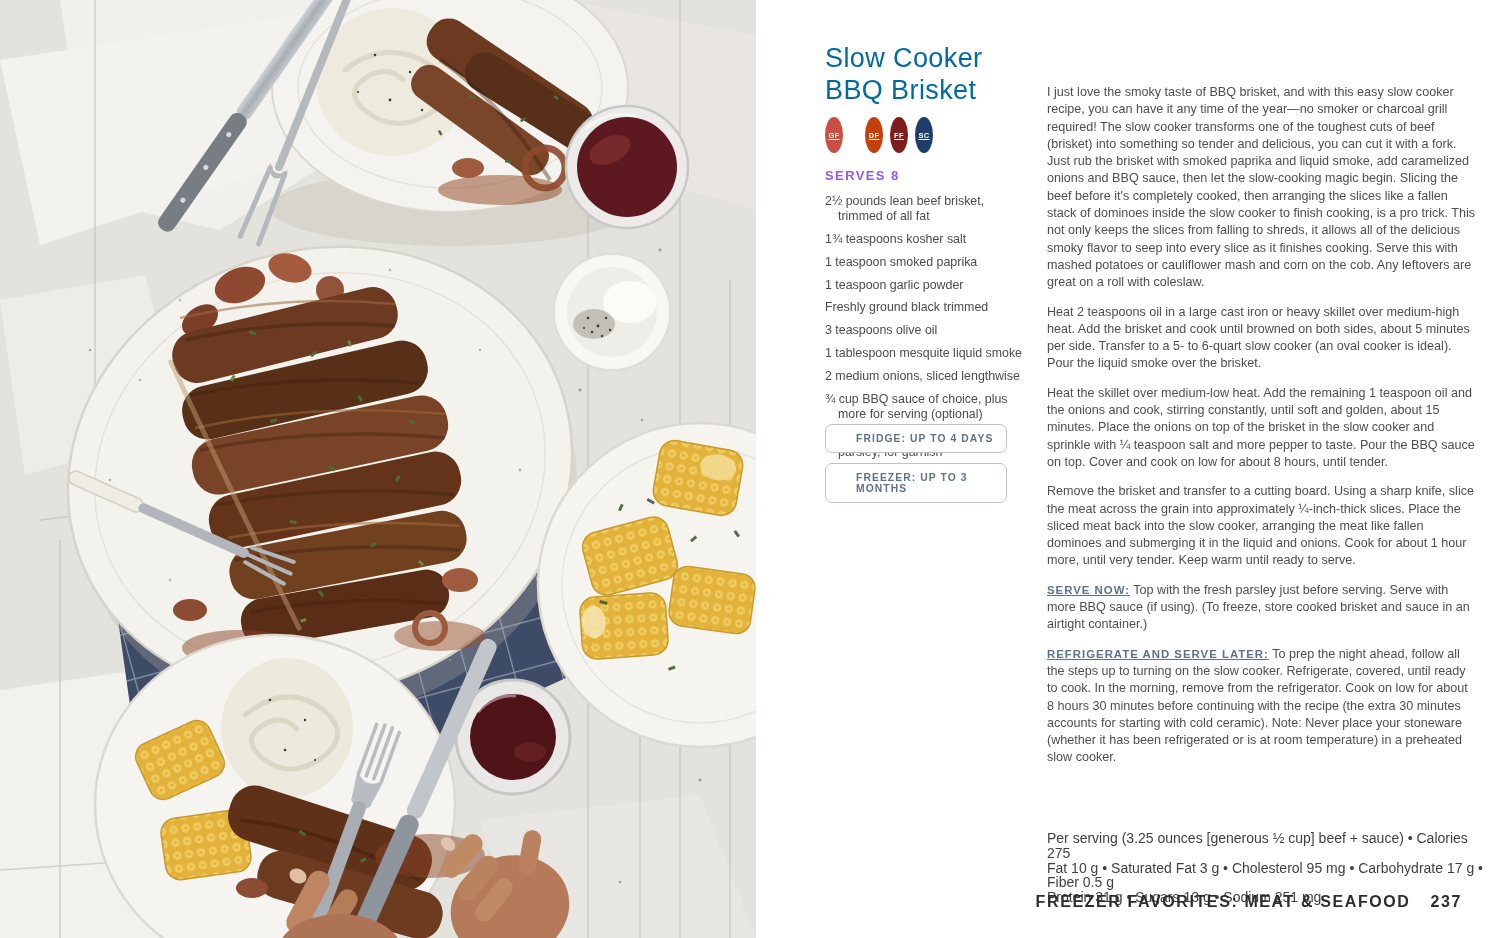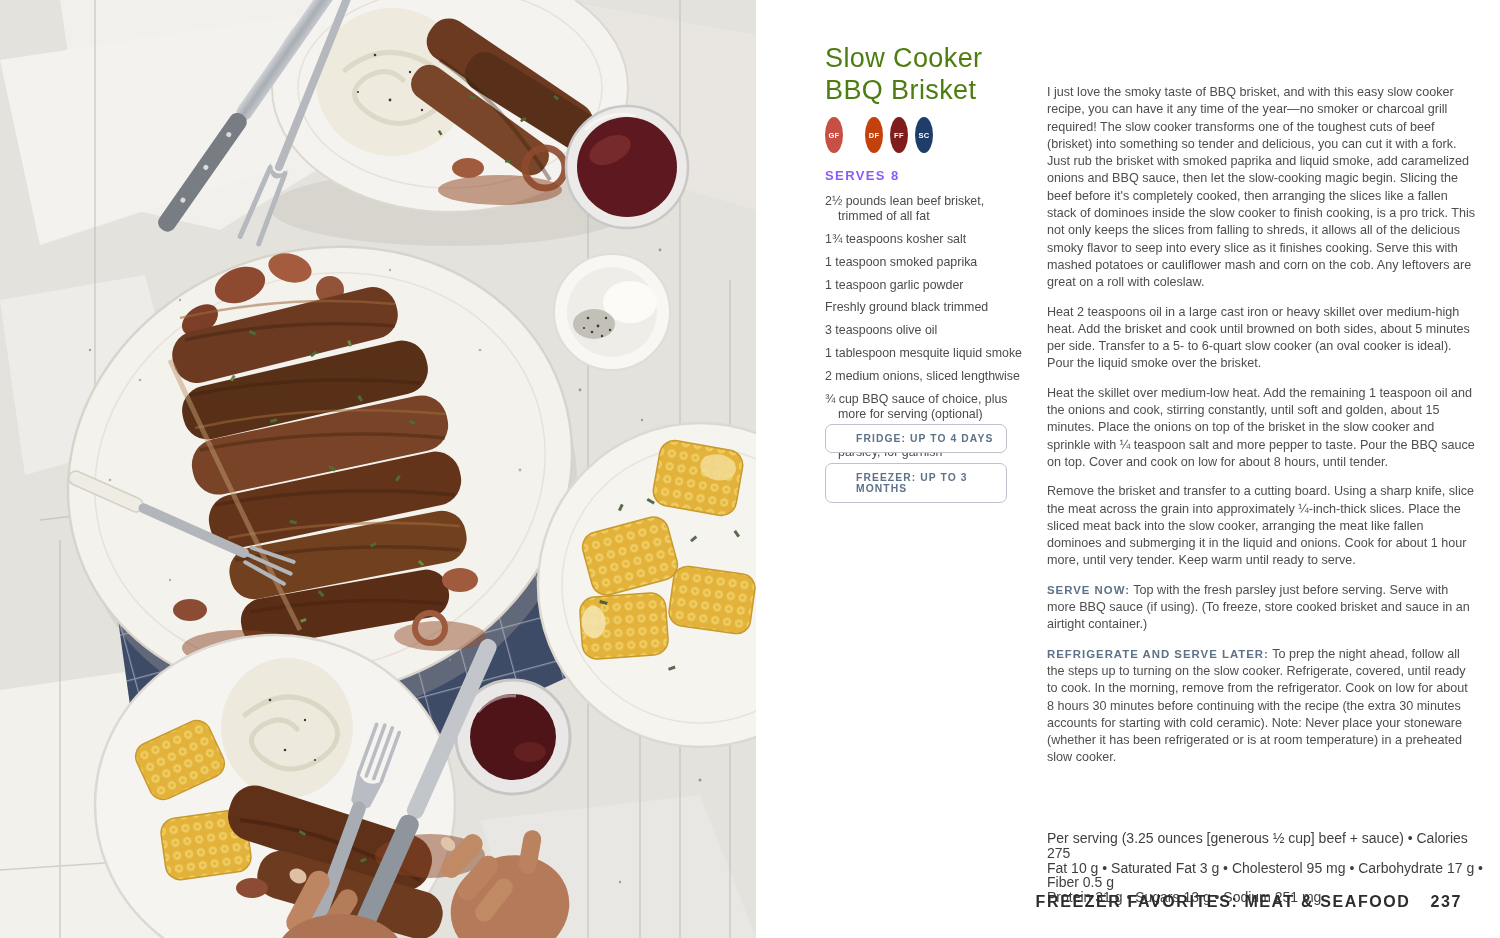--- a/index.html
+++ b/index.html
@@ -3,40 +3,40 @@
 <meta charset="utf-8">
 <style>
   html,body{margin:0;padding:0;background:#ffffff;}
   .spread{position:relative;width:1500px;height:938px;background:#ffffff;overflow:hidden;
           font-family:"Liberation Sans",sans-serif;}
   .photo-page{position:absolute;left:0;top:0;width:756px;height:938px;overflow:hidden;}
   .text-page{position:absolute;left:756px;top:0;width:744px;height:938px;background:#fff;}
 
   
   .recipe-title{position:absolute;left:69px;top:42px;font-size:27px;line-height:32px;
-                font-weight:300;color:#4d7c0f;letter-spacing:.4px;}
+                font-weight:300;color:#0369a1;letter-spacing:.4px;}
   .badge-row{position:absolute;left:69px;top:117px;display:flex;gap:7px;}
   .badge{width:18px;height:36px;border-radius:50%;color:#fff;font-size:7.5px;font-weight:bold;
-         display:flex;align-items:center;justify-content:center;letter-spacing:.3px;}
+         display:flex;align-items:center;justify-content:center;letter-spacing:.3px;text-decoration:underline;}
   .serves{position:absolute;left:69px;top:168px;font-size:13px;font-weight:bold;
           letter-spacing:1.4px;color:#8b5cf6;}
   .ingredients{position:absolute;left:69px;top:194px;width:198px;margin:0;padding:0;
                list-style:none;font-size:12.4px;line-height:15.3px;color:#4c4c4c;}
   .ingredients li{margin-bottom:7.5px;padding-left:13px;text-indent:-13px;}
   .storage-box{position:absolute;left:69px;width:146px;border:1.5px solid #bdc2ca;
                border-radius:7px;padding:8px 4px 8px 30px;font-size:10.3px;font-weight:bold;
                letter-spacing:1.1px;color:#5d7189;background:#fff;}
   .storage-fridge{top:424px;}
   .storage-freezer{top:463px;}
 
   
   .right-col{position:absolute;left:291px;top:84px;width:430px;font-size:12.6px;
              line-height:17.3px;color:#4e4e4e;}
   .right-col p{margin:0 0 12px 0;}
-  .inline-label{color:#5d7189;font-size:11.4px;letter-spacing:1px;font-weight:bold;}
+  .inline-label{color:#5d7189;font-size:11.4px;letter-spacing:1px;font-weight:bold;text-decoration:underline;}
   .nutrition{position:absolute;left:291px;top:831px;width:440px;font-size:14px;
              line-height:14.8px;color:#3f3f3f;}
   .page-footer{position:absolute;right:38px;top:893px;font-size:16px;font-weight:bold;
                letter-spacing:1.6px;color:#2d2d2d;display:flex;gap:20px;align-items:baseline;}
 </style>
 </head>
 <body>
 
 <div class="spread">
 

